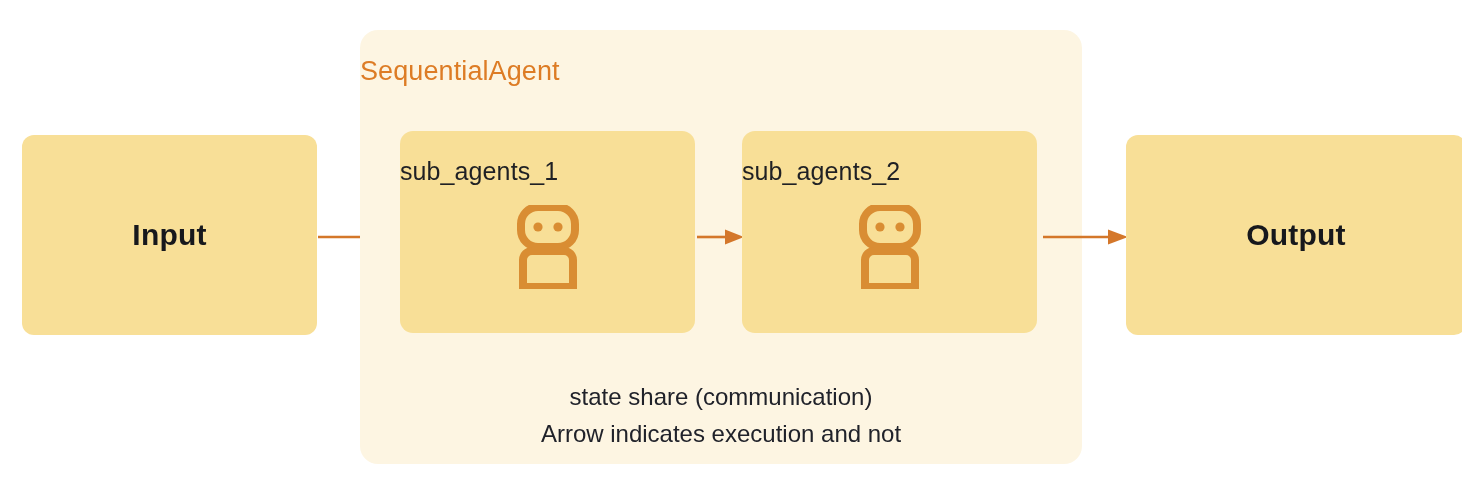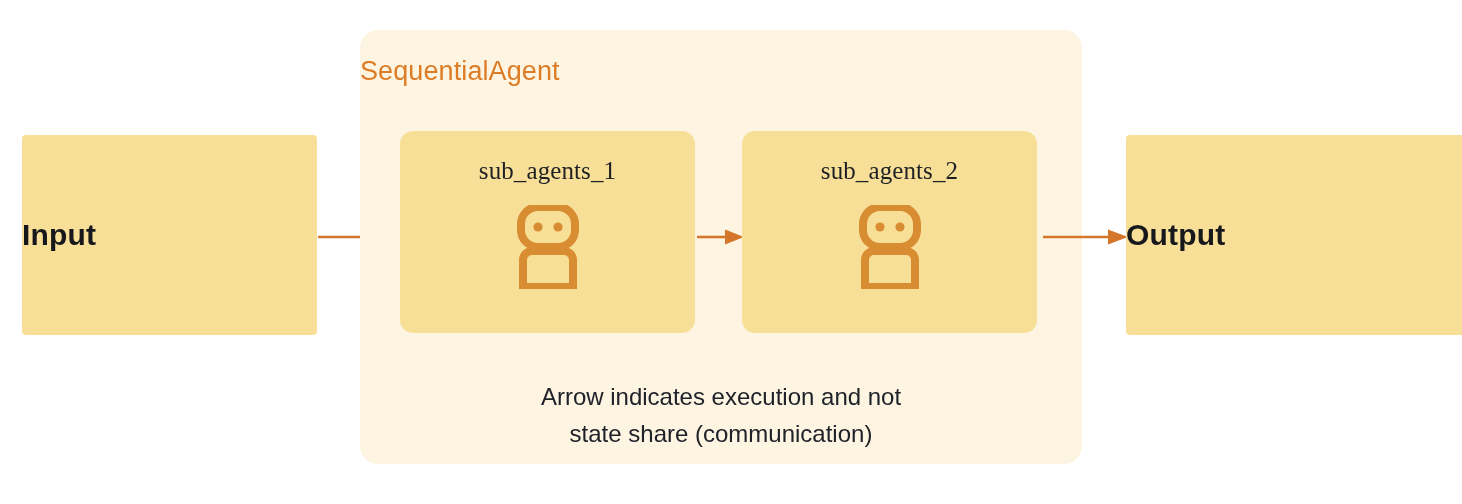--- a/index.html
+++ b/index.html
@@ -48,23 +48,24 @@
 
   
   .node {
     position: absolute;
     background: #F8DF97;
     border-radius: 13px;
     box-sizing: border-box;
   }
 
   .node-io {
-    border-radius: 4px;
+    border-radius: 12px;
     display: flex;
     align-items: center;
+    justify-content: center;
   }
 
   .io-label {
     color: #17181C;
     font-size: 30px;
     font-weight: 700;
     letter-spacing: 0.2px;
   }
 
   #input-node {
@@ -88,26 +89,25 @@
     height: 202px;
   }
   #agent-node-0 { left: 40px; }   
   #agent-node-1 { left: 382px; }  
 
   .agent-label {
     position: absolute;
     left: 0;
     top: 26px;
     width: 100%;
-    text-align: center;
+    text-align: left;
     color: #1F2024;
     font-size: 25px;
     font-weight: 400;
     letter-spacing: 0.1px;
-    font-family: Liberation Serif, serif;
   }
 
   .agent-icon {
     position: absolute;
     left: 50%;
     top: 74px;
     transform: translateX(-50%);
     width: 74px;
     height: 84px;
   }
@@ -184,22 +184,22 @@
         <svg width="74" height="84" viewBox="0 0 74 84" aria-hidden="true">
           <rect x="10" y="2" width="54" height="40" rx="17" ry="17" fill="none" stroke="#D98D33" stroke-width="8"></rect>
           <circle cx="27" cy="22" r="4.6" fill="#D98D33"></circle>
           <circle cx="47" cy="22" r="4.6" fill="#D98D33"></circle>
           <path d="M12 55 a9 9 0 0 1 9 -9 h32 a9 9 0 0 1 9 9 v27 h-50 z" fill="none" stroke="#D98D33" stroke-width="8"></path>
         </svg>
       </div>
     </div>
 
     <div class="seq-caption">
+      <span>state share (communication)</span>
       <span>Arrow indicates execution and not</span>
-      <span>state share (communication)</span>
     </div>
 
   </div>
 
   <div class="arrow" id="arrow-agent2-to-output">
     <svg width="100%" height="100%" viewBox="0 0 85 22" preserveAspectRatio="none" aria-hidden="true">
       <line x1="0" y1="11" x2="67" y2="11" stroke="#D4772A" stroke-width="2.6"></line>
       <polygon points="65,3.5 85,11 65,18.5" fill="#D4772A"></polygon>
     </svg>
   </div>

